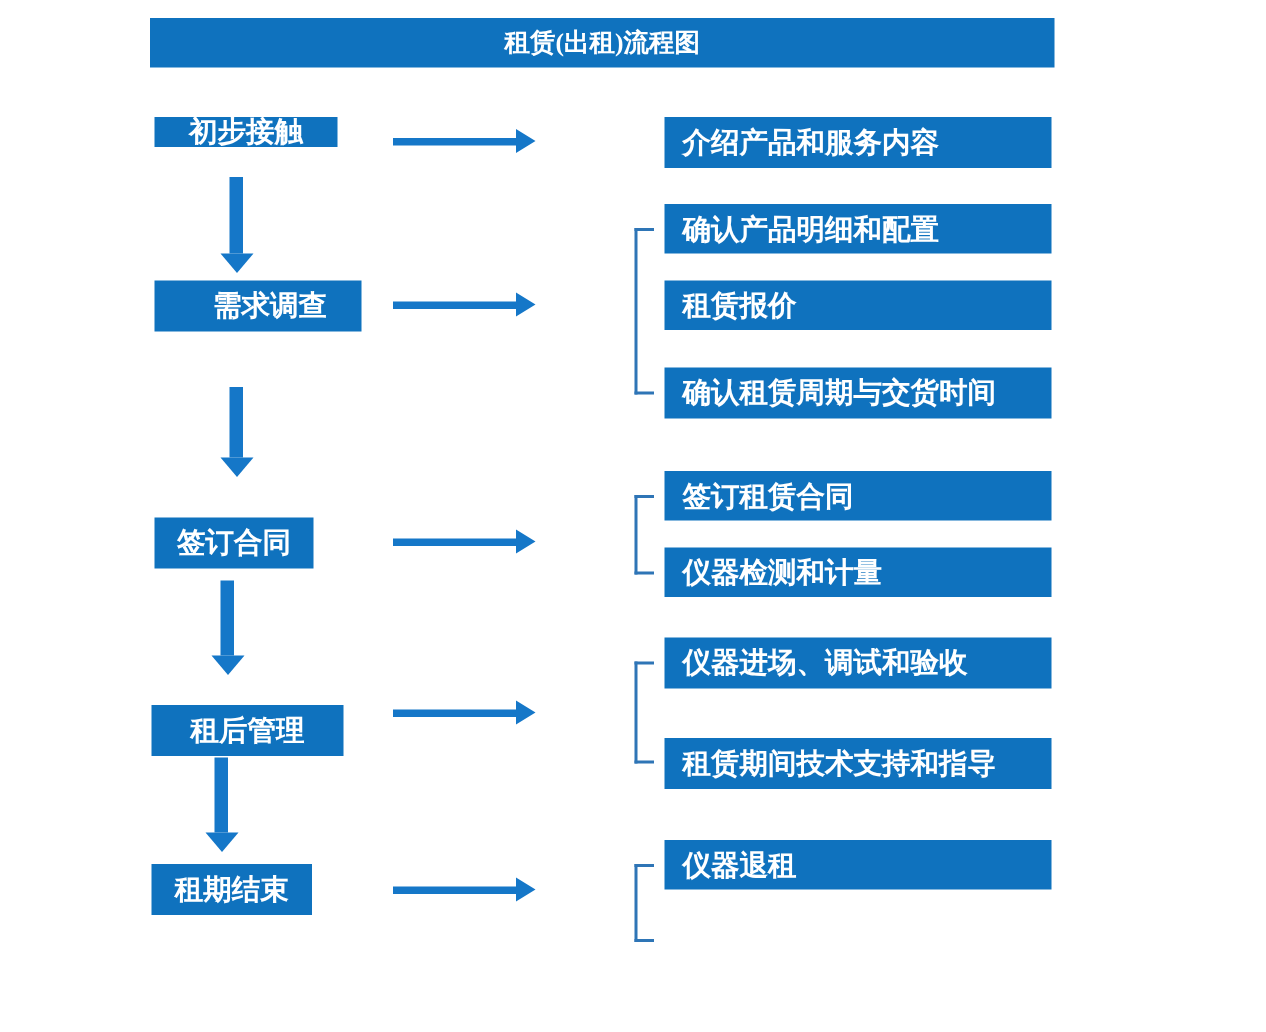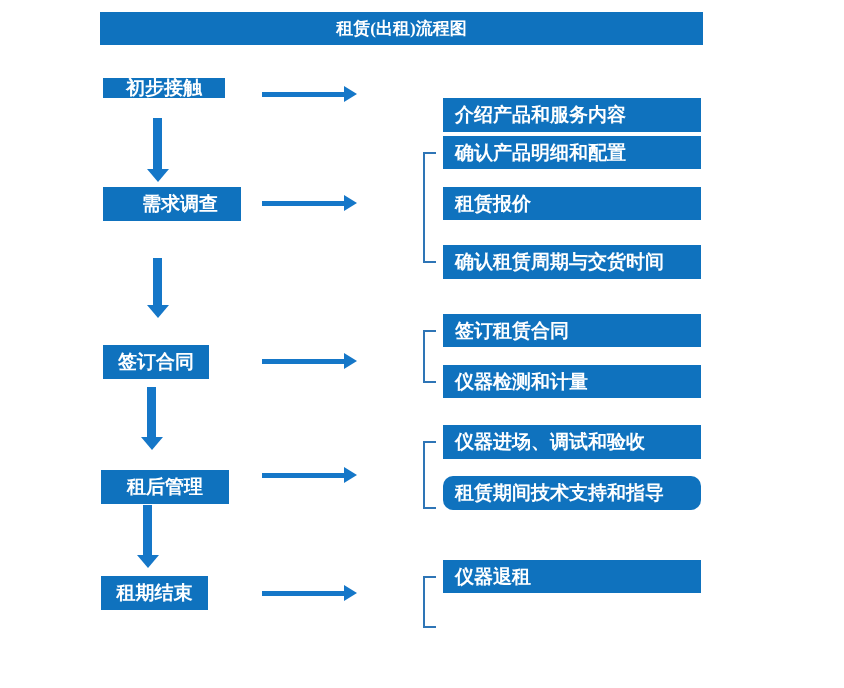--- a/index.html
+++ b/index.html
@@ -131,27 +131,27 @@
   <div class="h-arrow" style="left:262px; top:585px;">
       <div class="shaft"></div>
       <div class="head"></div>
     </div>
 
   <div class="bracket" style="top:152px; height:111px;"></div>
   <div class="bracket" style="top:330px; height:53px;"></div>
   <div class="bracket" style="top:441px; height:68px;"></div>
   <div class="bracket" style="top:576px; height:52px;"></div>
 
-  <div class="out" style="top:78px;  height:34px;margin-top:20px;">介绍产品和服务内容</div>
+  <div class="out" style="top:78px;  height:34px;">介绍产品和服务内容</div>
 
   <div class="out" style="top:136px; height:33px;">确认产品明细和配置</div>
   <div class="out" style="top:187px; height:33px;">租赁报价</div>
   <div class="out" style="top:245px; height:34px;">确认租赁周期与交货时间</div>
 
   <div class="out" style="top:314px; height:33px;">签订租赁合同</div>
   <div class="out" style="top:365px; height:33px;">仪器检测和计量</div>
 
   <div class="out" style="top:425px; height:34px;">仪器进场、调试和验收</div>
-  <div class="out" style="top:476px; height:34px;border-radius:10px;">租赁期间技术支持和指导</div>
+  <div class="out" style="top:492px; height:34px;">租赁期间技术支持和指导</div>
 
   <div class="out" style="top:560px; height:33px;">仪器退租</div>
 
 </div>
 
 </body></html>

